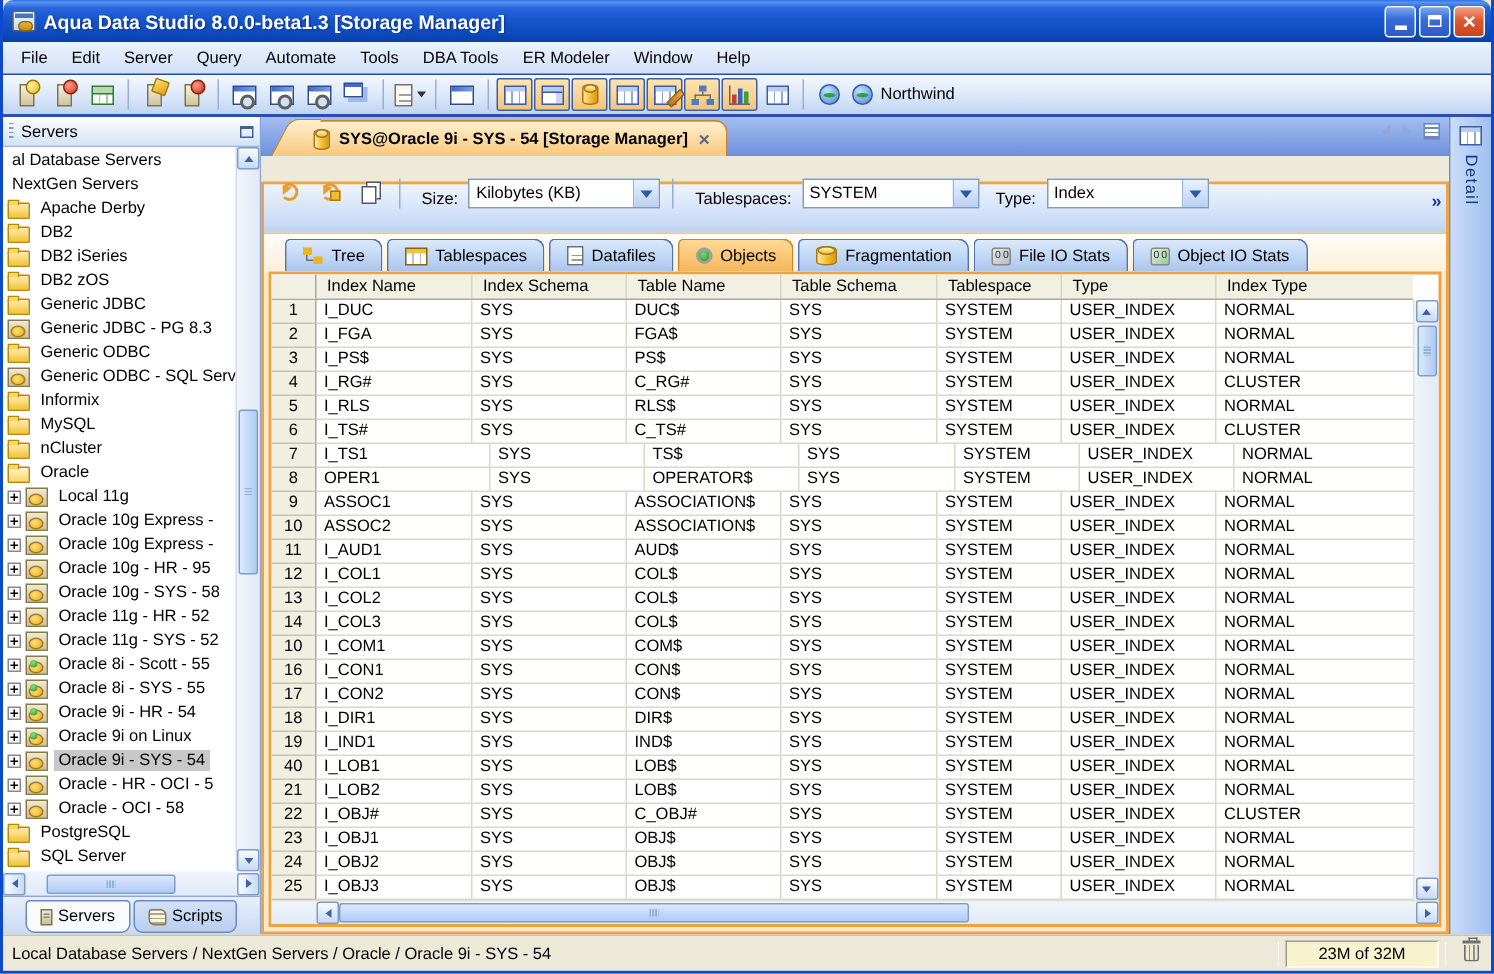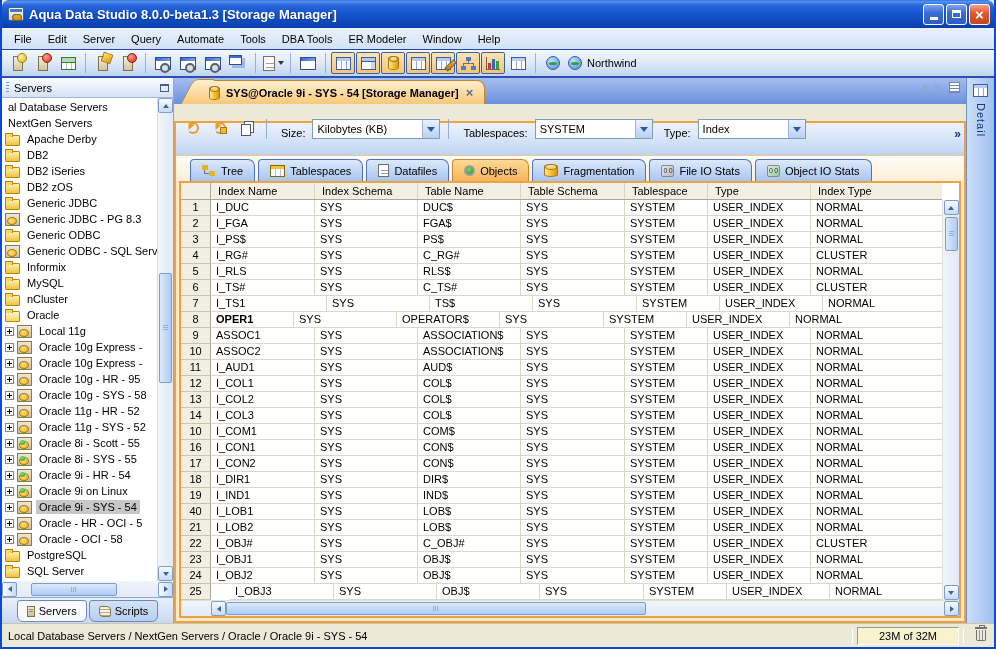--- a/index.html
+++ b/index.html
@@ -691,21 +691,21 @@
   <span class="td" style="width: 116px;">I_TS1</span>
                 <span class="td" style="width: 103px;">SYS</span>
                 <span class="td" style="width: 103px;">TS$</span>
                 <span class="td" style="width: 104px;">SYS</span>
                 <span class="td" style="width: 83px;">SYSTEM</span>
                 <span class="td" style="width: 103px;">USER_INDEX</span>
                 <span class="td last">NORMAL</span>
               </div>
               <div class="tr">
     <span class="rownum">8</span>
-  <span class="td" style="width: 83px; font-weight: bold;">OPER1</span>
+  <span class="td" style="width: 116px;">OPER1</span>
                 <span class="td" style="width: 103px;">SYS</span>
                 <span class="td" style="width: 103px;">OPERATOR$</span>
                 <span class="td" style="width: 104px;">SYS</span>
                 <span class="td" style="width: 83px;">SYSTEM</span>
                 <span class="td" style="width: 103px;">USER_INDEX</span>
                 <span class="td last">NORMAL</span>
               </div>
               <div class="tr">
     <span class="rownum">9</span>
   <span class="td" style="width: 104px;">ASSOC1</span>
@@ -861,21 +861,21 @@
   <span class="td" style="width: 104px;">I_OBJ2</span>
                 <span class="td" style="width: 103px;">SYS</span>
                 <span class="td" style="width: 103px;">OBJ$</span>
                 <span class="td" style="width: 104px;">SYS</span>
                 <span class="td" style="width: 83px;">SYSTEM</span>
                 <span class="td" style="width: 103px;">USER_INDEX</span>
                 <span class="td last">NORMAL</span>
               </div>
               <div class="tr">
     <span class="rownum">25</span>
-  <span class="td" style="width: 104px; margin-left: 19px;">I_OBJ3</span>
+  <span class="td" style="width: 104px;">I_OBJ3</span>
                 <span class="td" style="width: 103px;">SYS</span>
                 <span class="td" style="width: 103px;">OBJ$</span>
                 <span class="td" style="width: 104px;">SYS</span>
                 <span class="td" style="width: 83px;">SYSTEM</span>
                 <span class="td" style="width: 103px;">USER_INDEX</span>
                 <span class="td last">NORMAL</span>
               </div>
               <div class="tr">
     <span class="rownum">26</span>
   <span class="td" style="width: 104px;">I_OID1</span>

